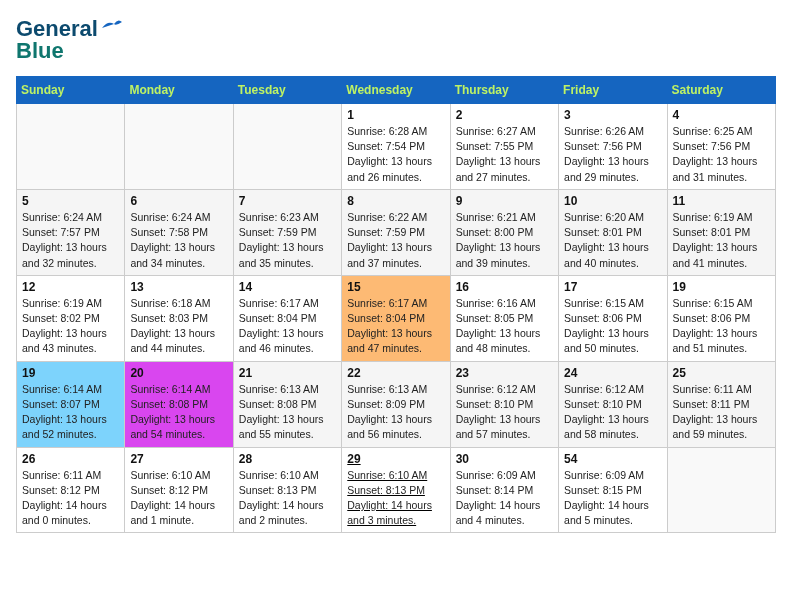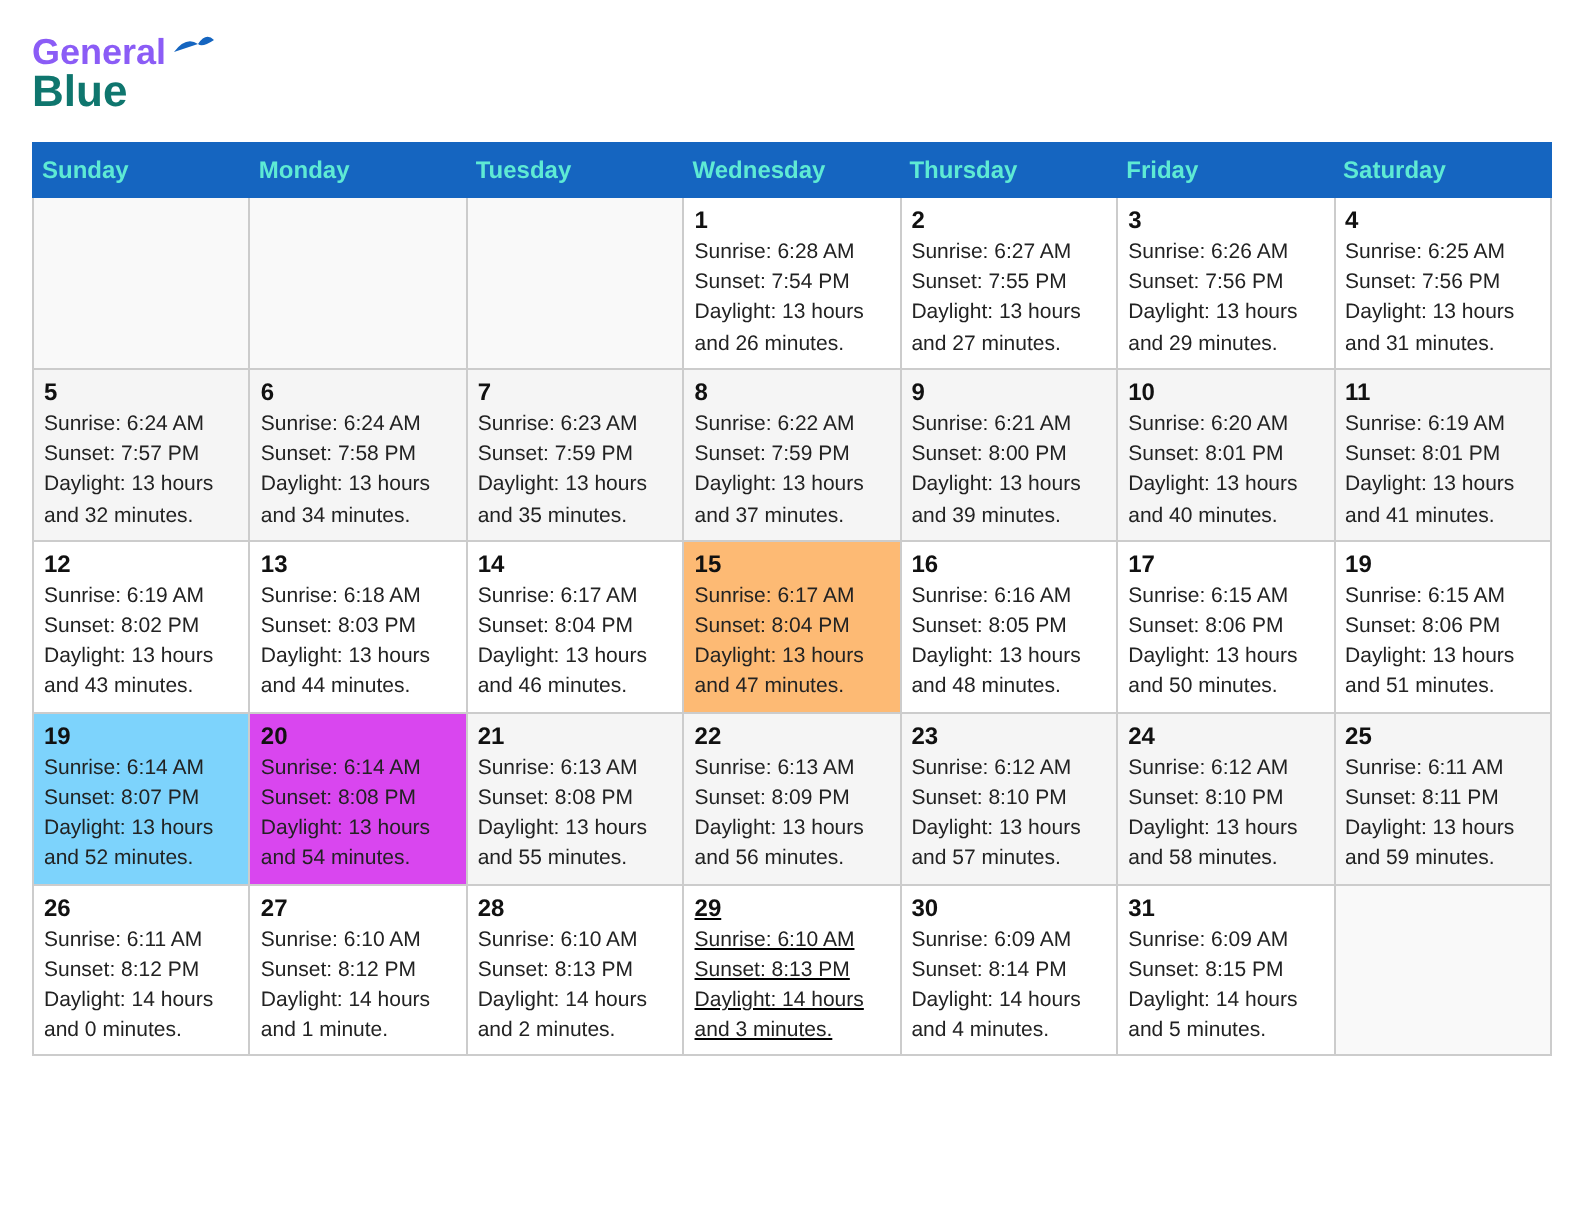--- a/index.html
+++ b/index.html
@@ -33,21 +33,21 @@
       font-size: 16px;
       color: #444;
     }
     .calendar {
       width: 100%;
       border-collapse: collapse;
       font-size: 11px;
     }
     .calendar th {
       background: #1565c0;
-      color: #5eead4;
+      color: #bef264;
       padding: 6px 4px;
       text-align: left;
       font-size: 12px;
       font-weight: bold;
       border: 1px solid #1565c0;
     }
     .calendar td {
       border: 1px solid #ccc;
       vertical-align: top;
       padding: 4px 5px;
@@ -75,21 +75,21 @@
     .empty-cell {
       background: #f9f9f9 !important;
     }
   </style>
 </head>
 <body>
 
 <div class="header">
   <div class="logo">
     <div style="display:flex;align-items:center;">
-      <span style="font-size:18px;font-weight:bold;color:#8b5cf6;">General</span>
+      <span style="font-size:22px;font-weight:bold;color:#0c4a6e;">General</span>
       <svg width="22" height="18" viewBox="0 0 22 18" style="margin-left:2px;margin-top:-4px;">
         <path d="M2,10 Q8,2 14,6 Q18,0 22,4 Q16,8 14,6" fill="#1565c0"></path>
       </svg>
     </div>
     <span style="font-size:22px;font-weight:bold;color:#0f766e;margin-top:-4px;">Blue</span>
   </div>
   <div class="title-block">
     <div class="month-year"></div>
     <div class="location"></div>
   </div>
@@ -234,19 +234,19 @@
         </td>
         <td style="background: rgb(255, 255, 255); text-decoration: underline;">
           <div class="day-num">29</div>
           <div class="day-info">Sunrise: 6:10 AM<br>Sunset: 8:13 PM<br>Daylight: 14 hours<br>and 3 minutes.</div>
         </td>
         <td style="background: rgb(255, 255, 255); margin-top: 32px;">
           <div class="day-num">30</div>
           <div class="day-info">Sunrise: 6:09 AM<br>Sunset: 8:14 PM<br>Daylight: 14 hours<br>and 4 minutes.</div>
         </td>
         <td style="background: rgb(255, 255, 255);">
-          <div class="day-num">31</div>
+          <div class="day-num">54</div>
           <div class="day-info">Sunrise: 6:09 AM<br>Sunset: 8:15 PM<br>Daylight: 14 hours<br>and 5 minutes.</div>
         </td>
         <td class="empty-cell"></td>
       </tr>
     </tbody>
 </table>
 
 </body></html>

